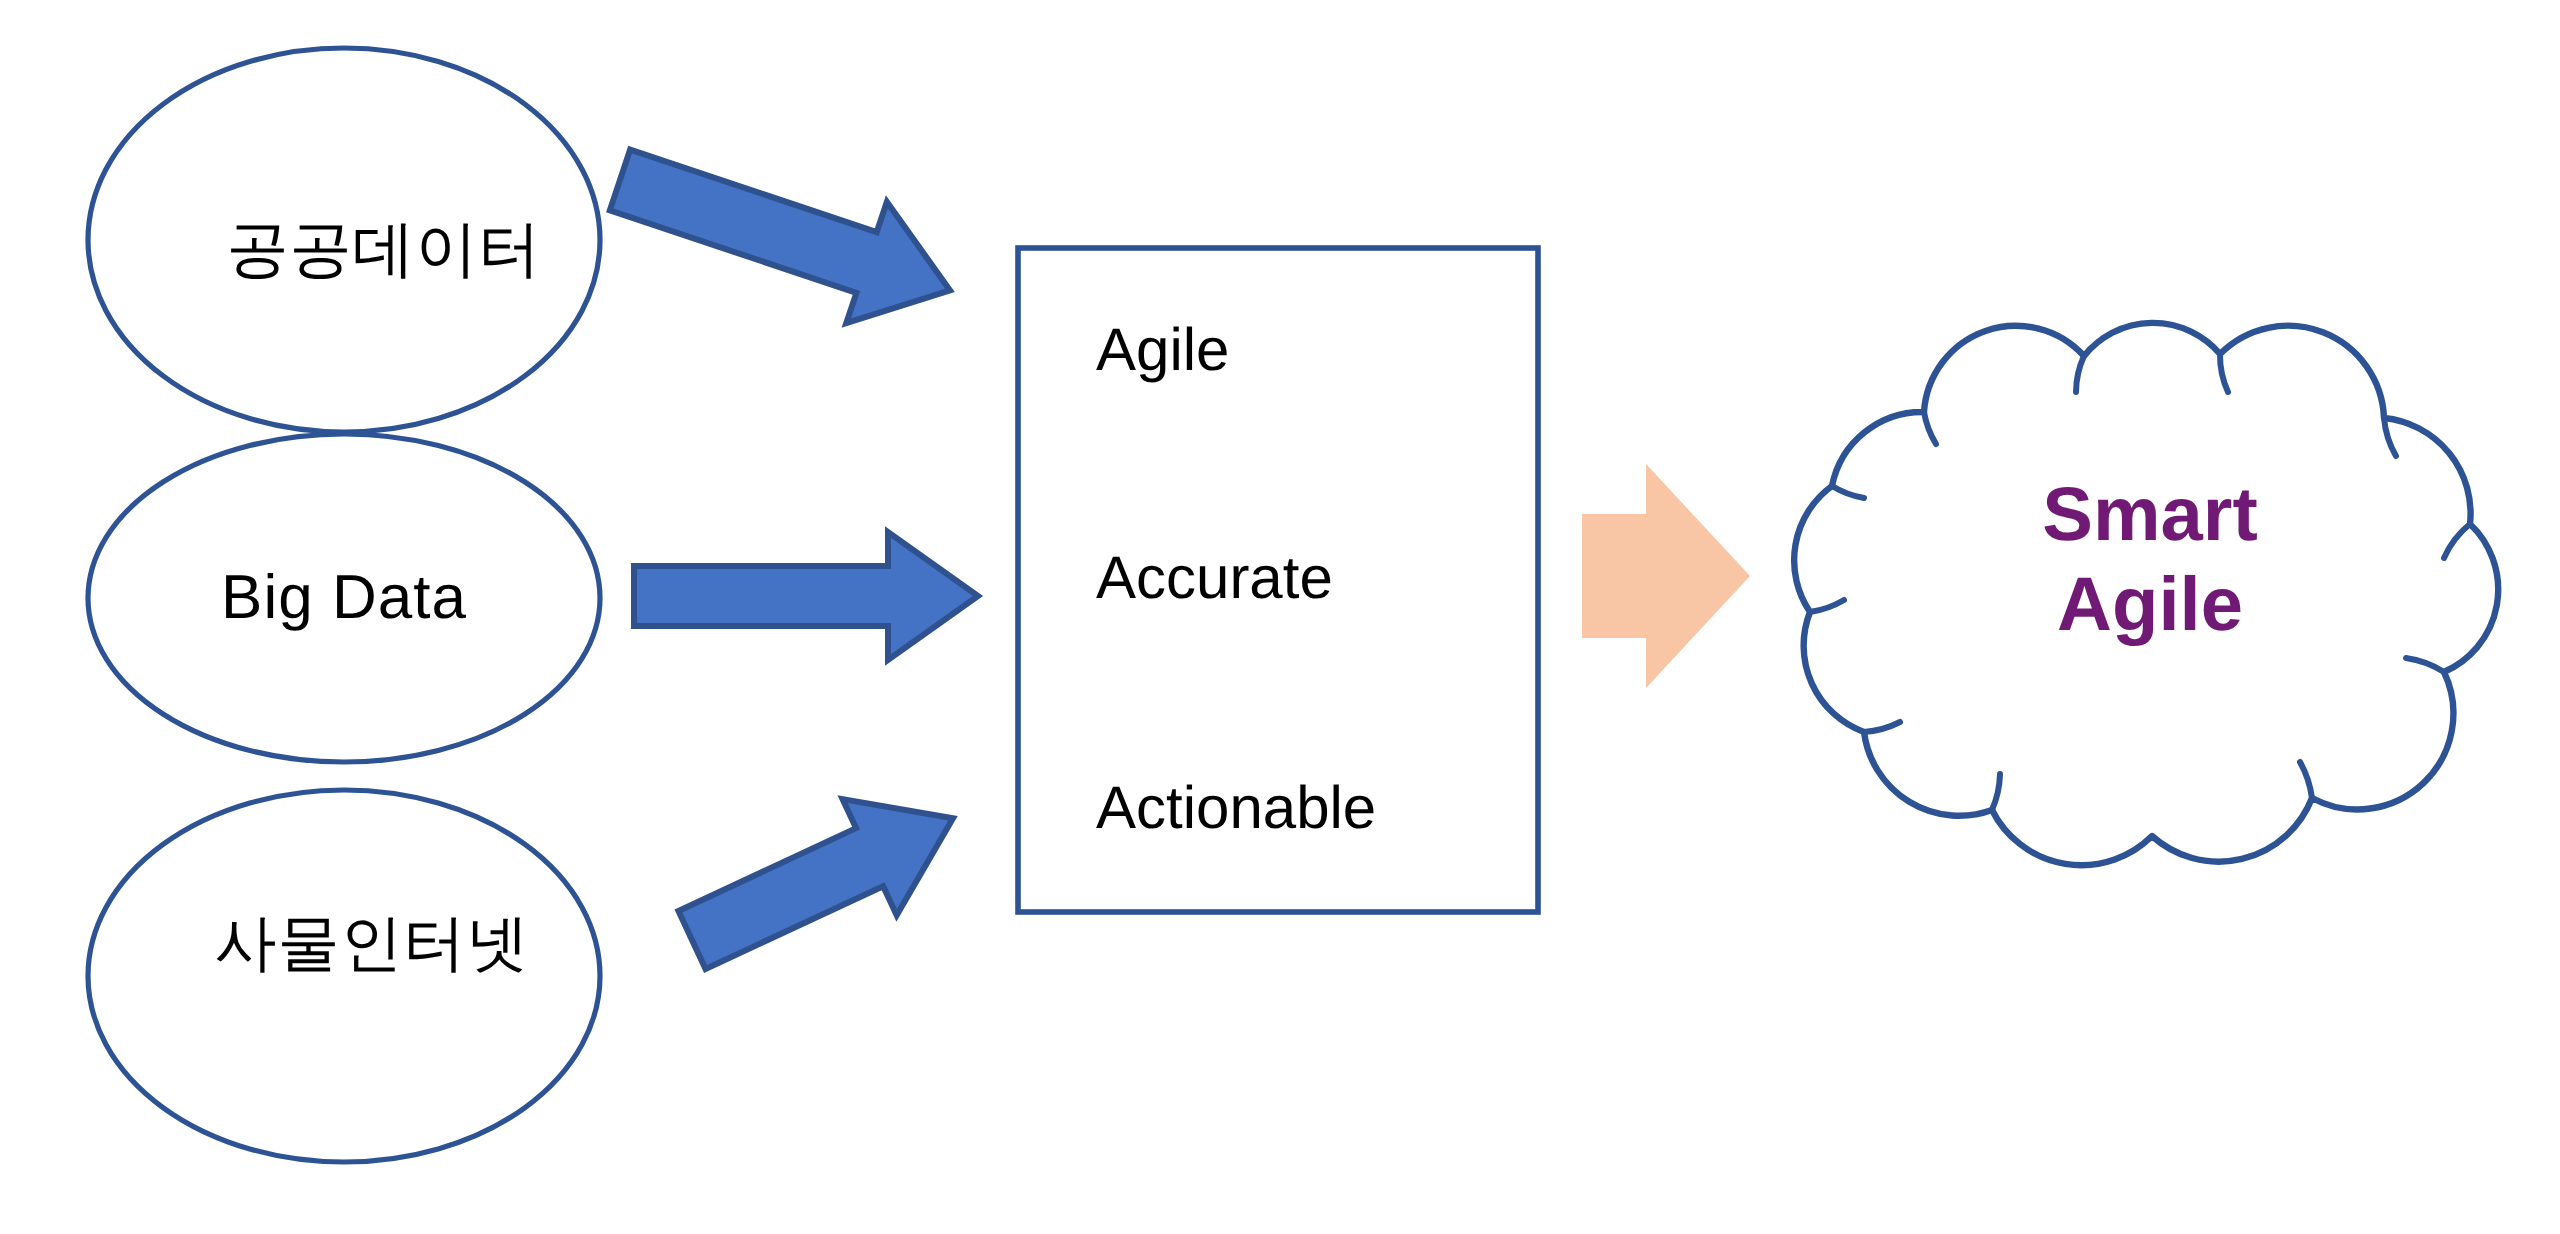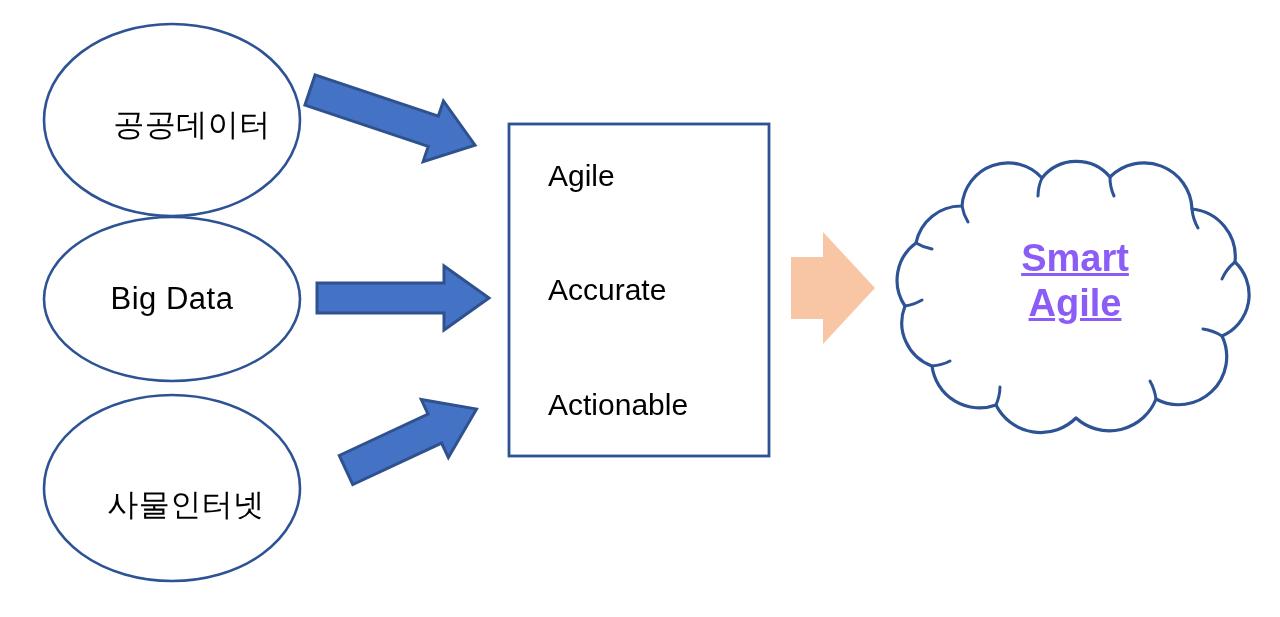--- a/index.html
+++ b/index.html
@@ -54,23 +54,22 @@
     line-height: 1.05;
   }
   .cloud-label {
     position: absolute;
     left: 965px;
     top: 236px;
     width: 220px;
     text-align: center;
     font-size: 38px;
     font-weight: bold;
-    color: #8b5cf6;
+    color: #701a75;
     line-height: 1.18;
-    text-decoration: underline;
   }
 </style>
 </head>
 <body>
 
 <div id="canvas">
 
   <svg class="layer" viewBox="0 0 1280 617" width="1280" height="617" xmlns="http://www.w3.org/2000/svg">
 
     <ellipse cx="172" cy="120" rx="128" ry="96" fill="#ffffff" stroke="#2E5395" stroke-width="2.6"></ellipse>
@@ -123,21 +122,21 @@
       <path d="M 932 366 A 46 46 0 0 0 950 361"></path>
       <path d="M 905 306 A 46 46 0 0 0 922 300"></path>
       <path d="M 916 243 A 46 46 0 0 0 932 249"></path>
     </g>
   </svg>
 
   <div class="node-label ellipse-label" style="left:44px; top:93px; width:296px; height:64px;">공공데이터</div>
 
   <div class="node-label ellipse-label" style="left:44px; top:267px; width:256px; height:64px;text-align:right;">Big Data</div>
 
-  <div class="node-label ellipse-label" style="left:44px; top:473px; width:284px; height:64px;">사물인터넷</div>
+  <div class="node-label ellipse-label" style="left:44px; top:440px; width:284px; height:64px;">사물인터넷</div>
 
   <div class="box-labels">
     <div class="box-line">Agile</div>
     <div class="box-line">Accurate</div>
     <div class="box-line">Actionable</div>
   </div>
 
   <div class="cloud-label">
     <div>Smart</div>
     <div>Agile</div>

